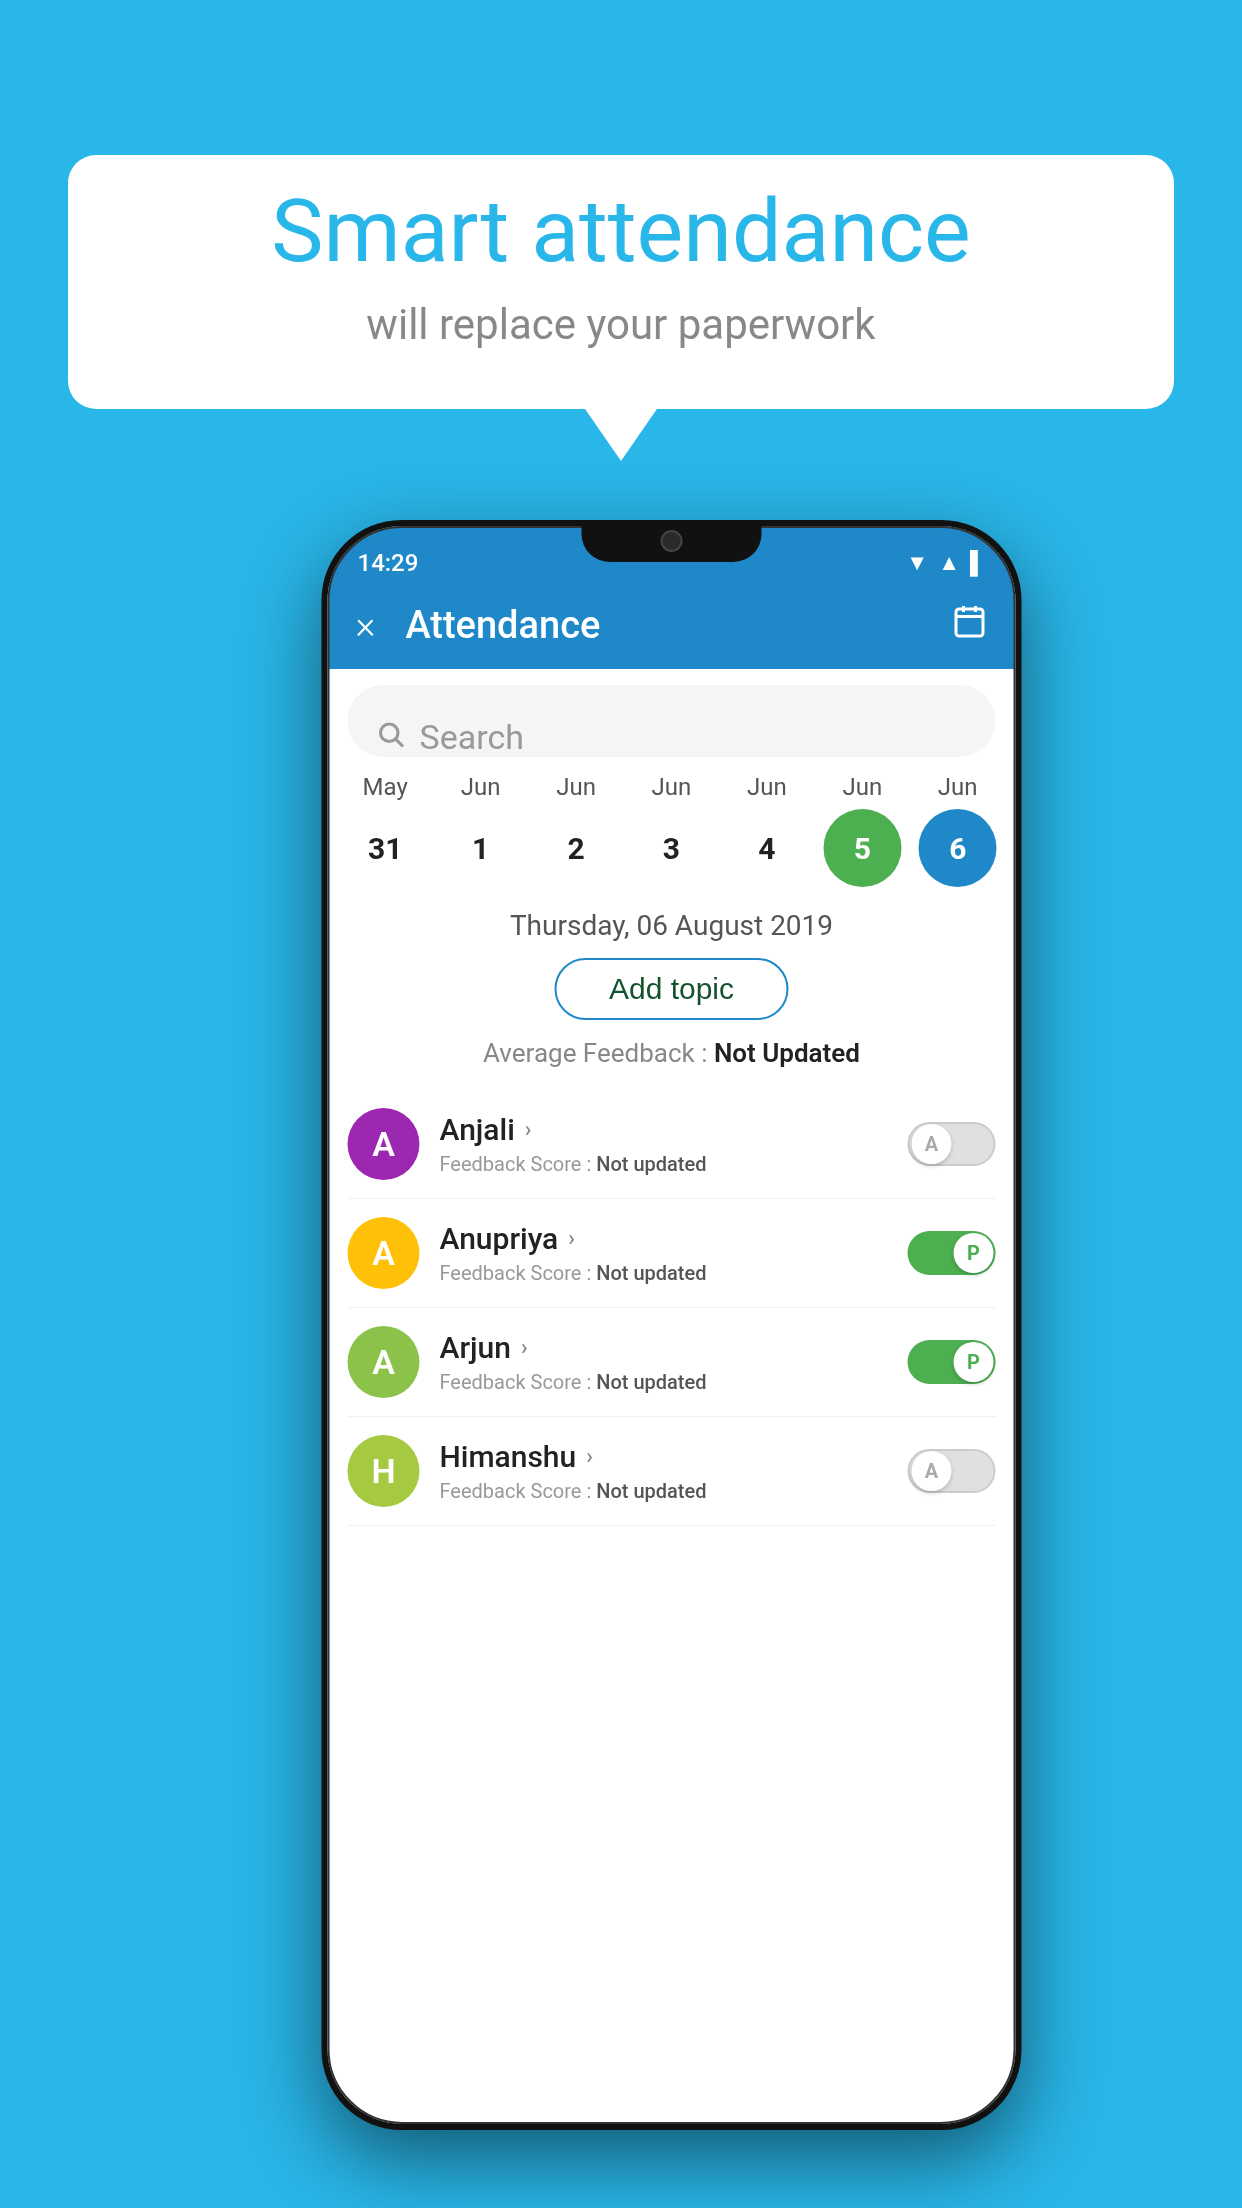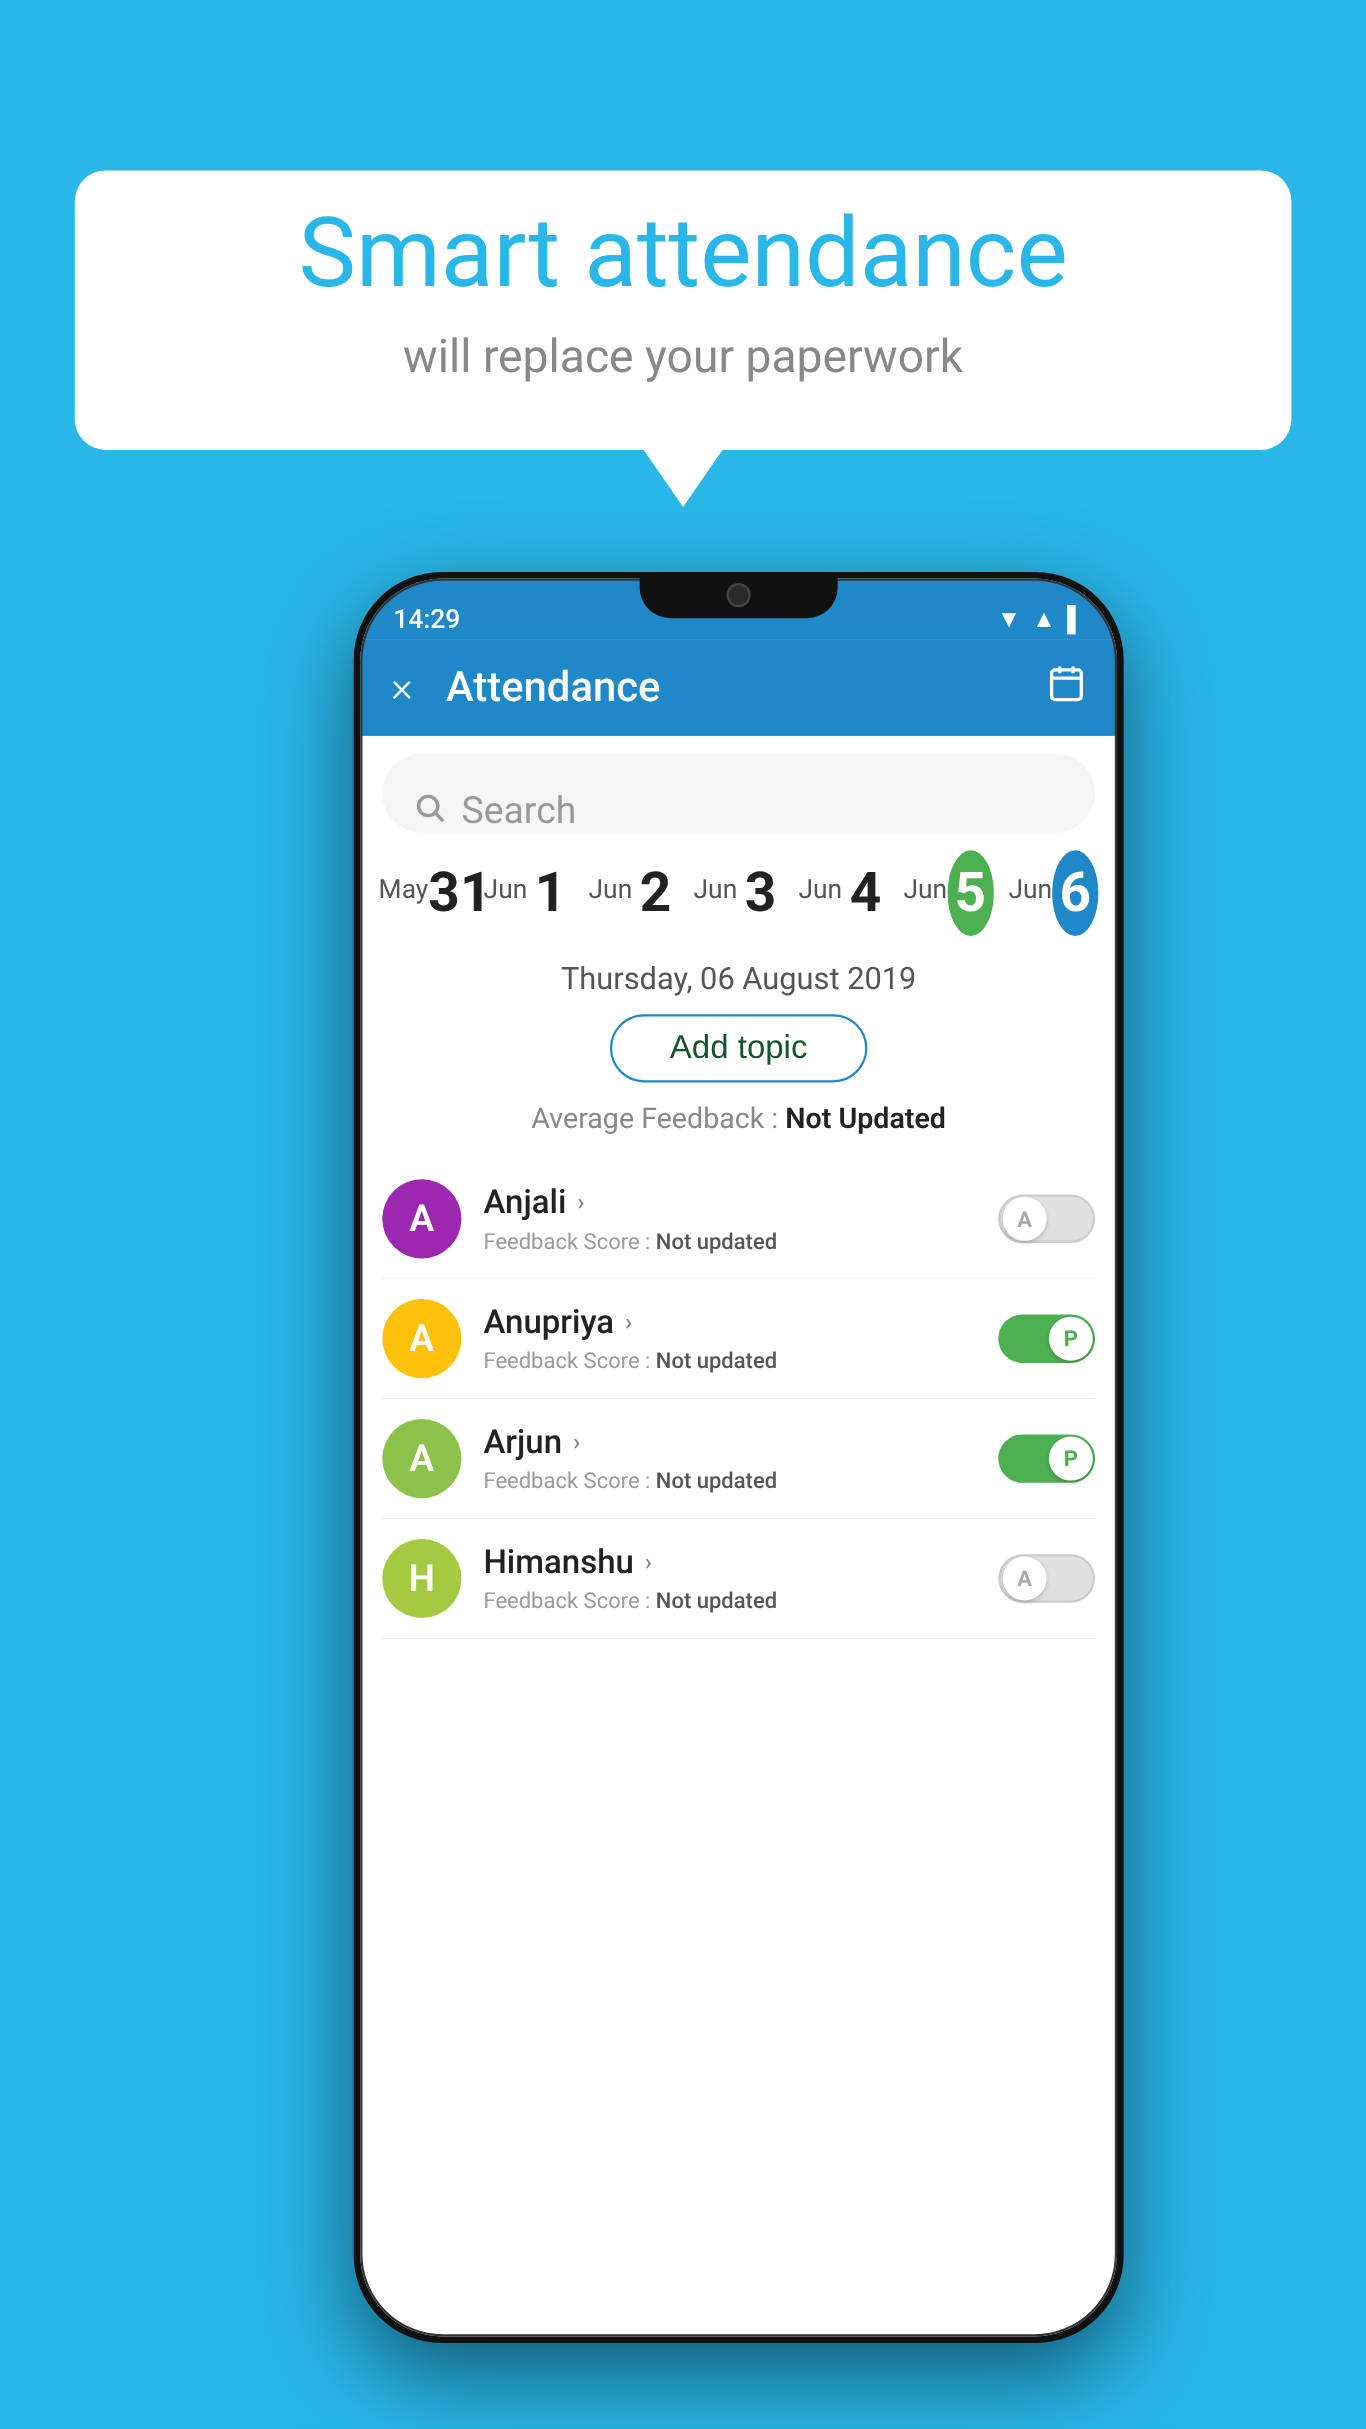--- a/index.html
+++ b/index.html
@@ -196,33 +196,33 @@
     .calendar-row {
       display: flex;
       padding: 0 10px;
       justify-content: space-around;
       align-items: flex-end;
       padding-bottom: 0;
     }
 
     .cal-day {
       display: flex;
-      flex-direction: row;
+      flex-direction: column;
       align-items: center;
       width: 82px;
     }
 
     .cal-month {
       color: #555;
       font-size: 24px;
       margin-bottom: 8px;
     }
 
     .cal-date {
-      font-size: 50px;
+      font-size: 30px;
       font-weight: 700;
       color: #222;
       width: 78px;
       height: 78px;
       display: flex;
       align-items: center;
       justify-content: center;
       border-radius: 50%;
     }
 

